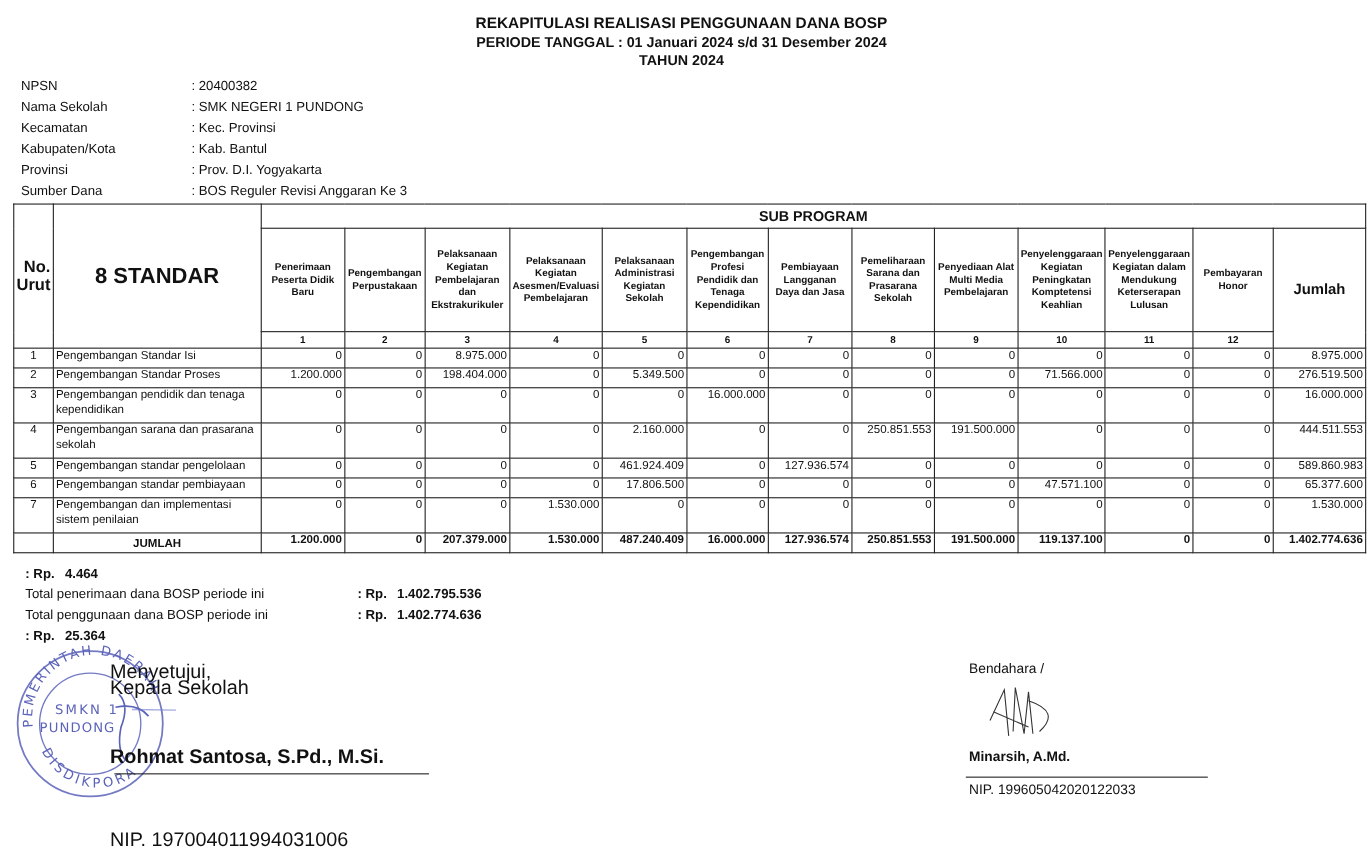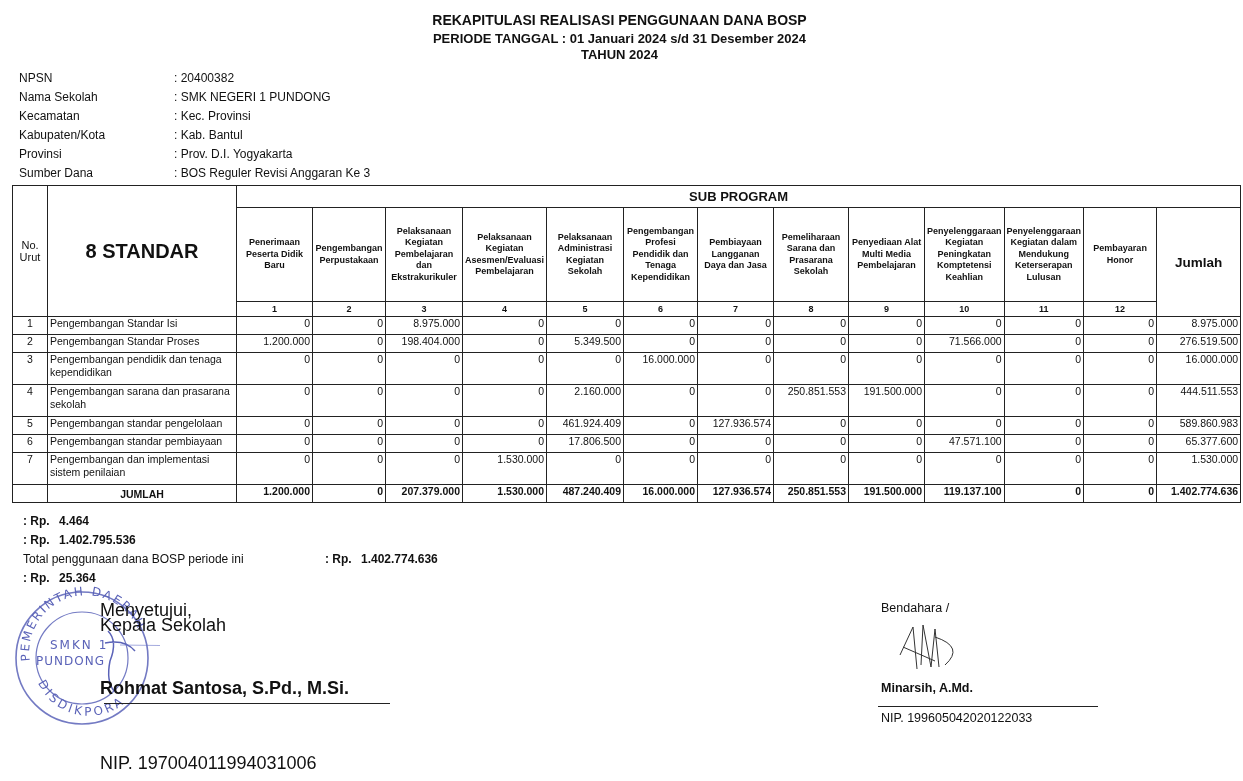--- a/index.html
+++ b/index.html
@@ -10,21 +10,21 @@
   .t2 { top:31px; font-size:13px; }
   .t3 { top:47px; font-size:13px; }
   .info { position:absolute; left:19px; top:69px; font-size:12px; }
   .info-row { height:19px; line-height:19px; display:flex;gap:42px; }
   .info-label { width:113px; }
   table.main { position:absolute; left:12px; top:185px; border-collapse:collapse;
                font-size:10.5px; table-layout:fixed; border:1.5px solid #222; }
   table.main td, table.main th { border:1px solid #222; padding:0 2px; }
   .hdr-sub { font-size:9px; font-weight:bold; text-align:center; vertical-align:middle; line-height:11.5px; }
   .hdr-big { font-size:20px; font-weight:bold; text-align:center; vertical-align:middle; }
-  .hdr-no { font-size:11px; font-weight:normal; text-align:center; }
+  .hdr-no { font-size:15px; font-weight:bold; text-align:right; }
   .hdr-num { font-size:9px; font-weight:bold; text-align:center; height:14px; }
   .subprog { font-size:13px; font-weight:bold; text-align:center; height:21px; }
   td.num { text-align:right; vertical-align:top; padding-top:2px; }
   td.no { text-align:center; vertical-align:top; padding-top:2px; }
   td.name { vertical-align:top; padding-top:2px; line-height:13px; }
   tr.row1 td { height:17px; }
   tr.row2 td { height:31px; }
   tr.total td { font-weight:bold; height:17px; }
   tr.total td.lbl { text-align:center; }
   .summary { position:absolute; left:23px; top:512px; font-size:12px; }
@@ -264,20 +264,21 @@
       </tr>
     </tbody>
 </table>
 
 <div class="summary" id="summary">
     <div class="sum-row">
        <span class="sum-rp">: Rp.</span>
        <span class="sum-val">4.464</span>
      </div>
     <div class="sum-row">
+       <span class="sum-label">Total penerimaan dana BOSP periode ini</span>
        <span class="sum-rp">: Rp.</span>
        <span class="sum-val">1.402.795.536</span>
      </div>
     <div class="sum-row">
        <span class="sum-label">Total penggunaan dana BOSP periode ini</span>
        <span class="sum-rp">: Rp.</span>
        <span class="sum-val">1.402.774.636</span>
      </div>
     <div class="sum-row">
        <span class="sum-rp">: Rp.</span>

